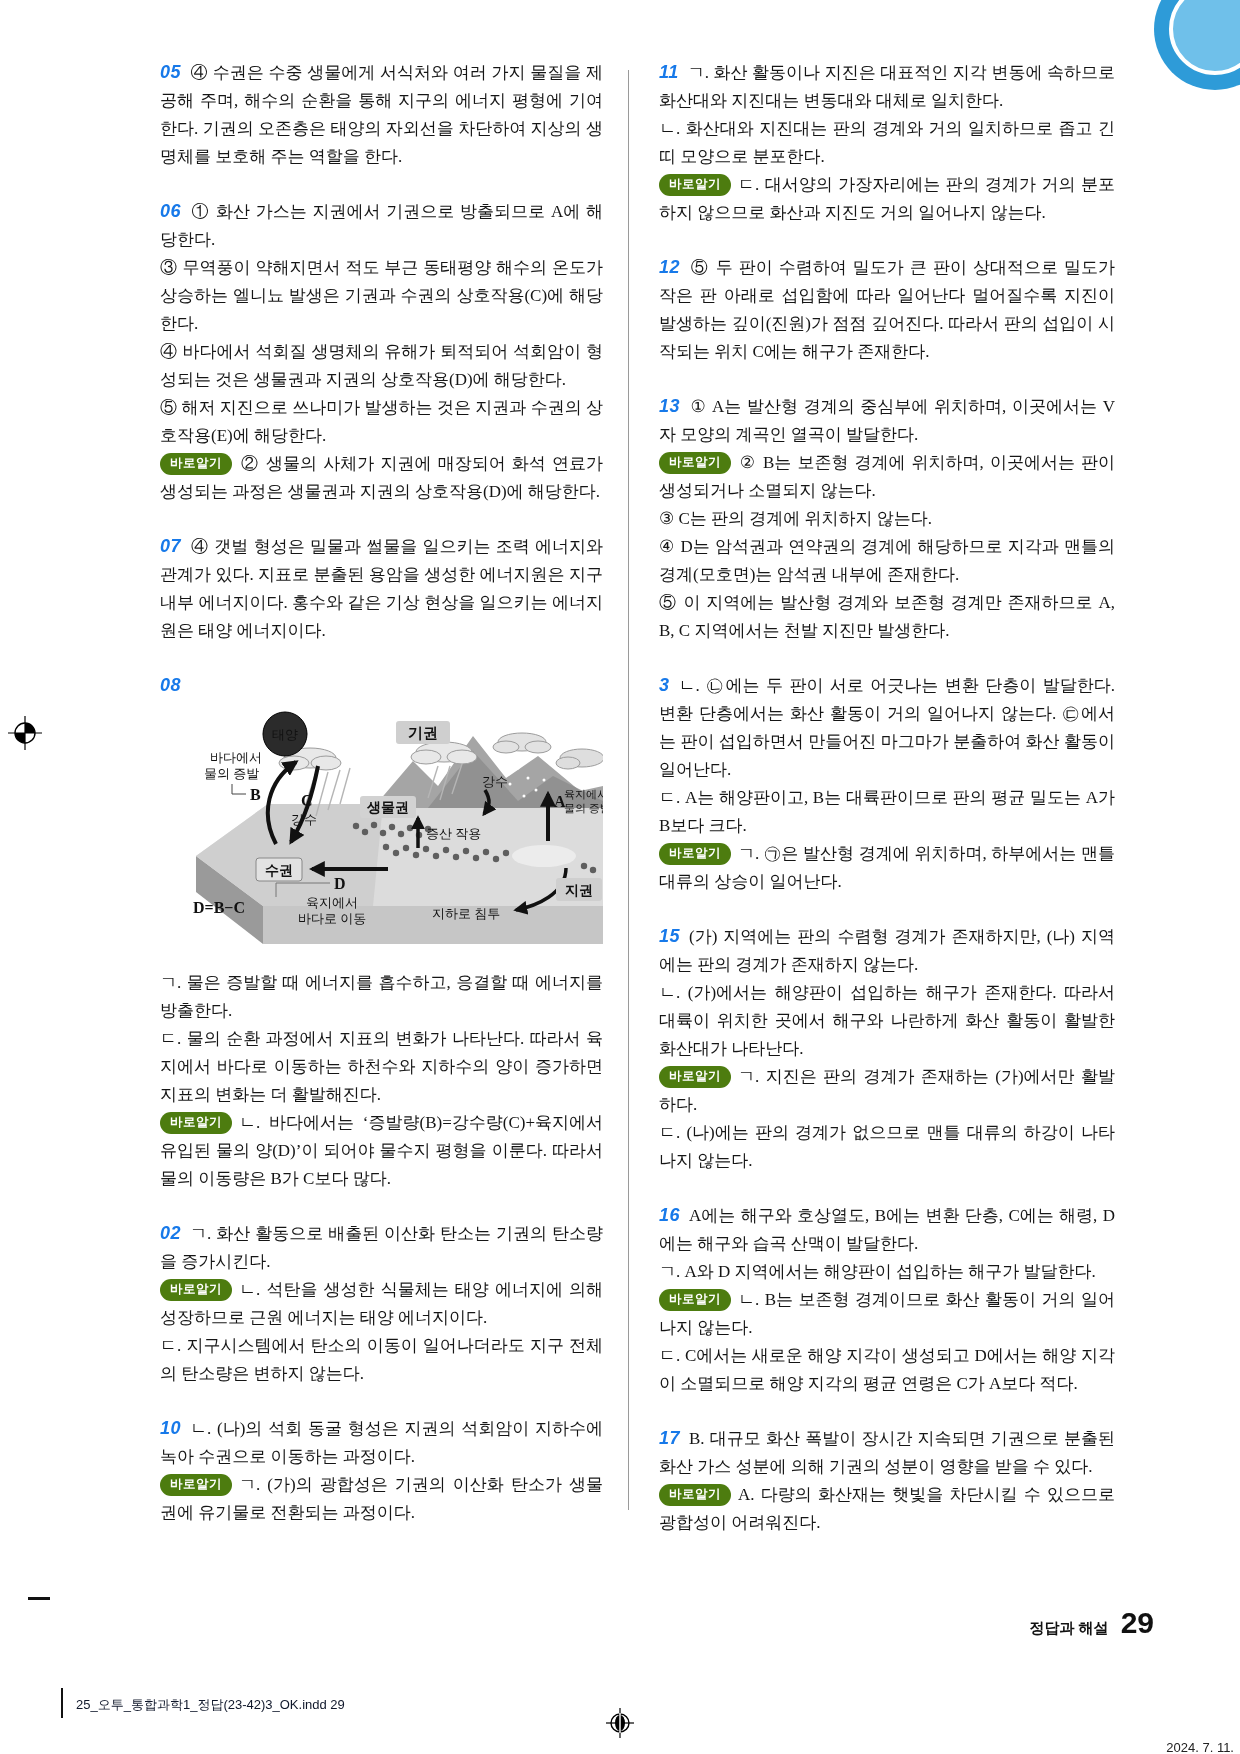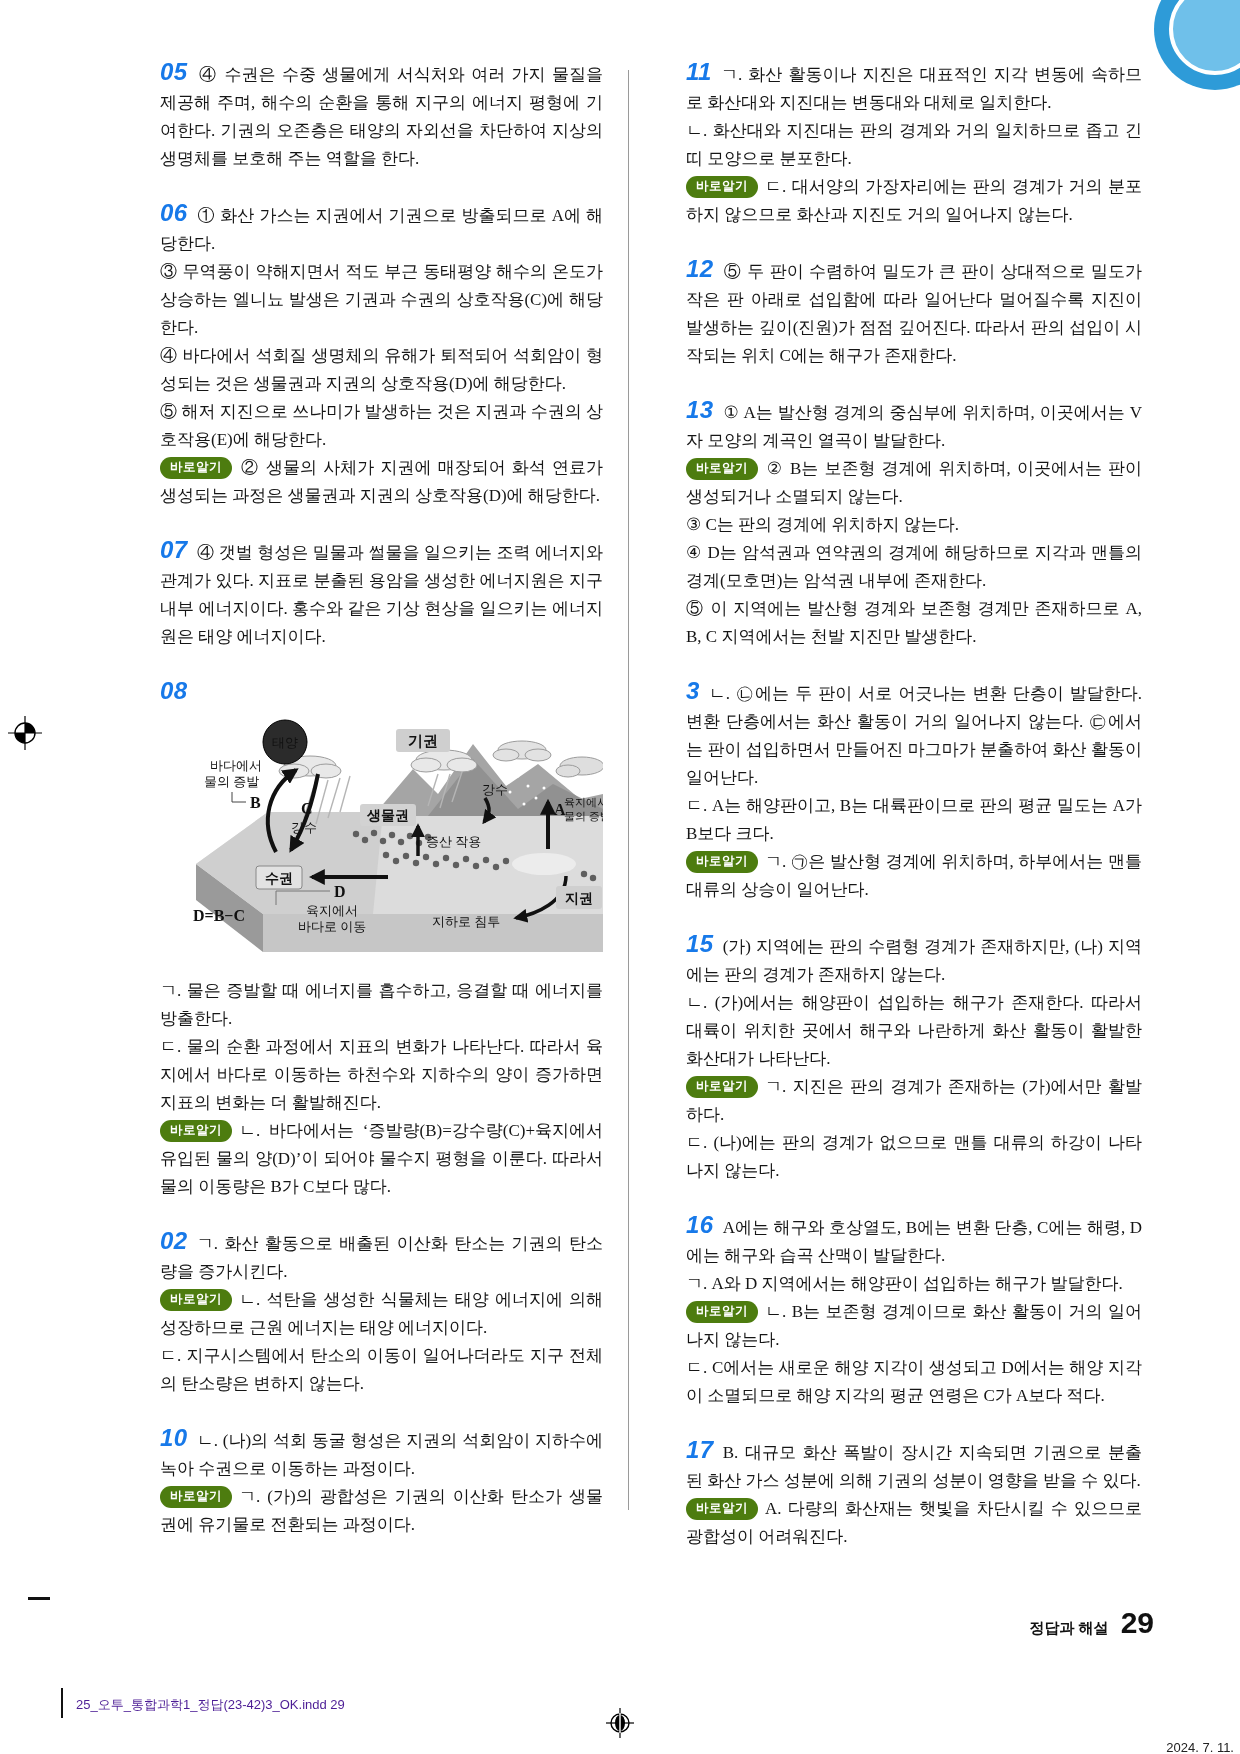--- a/index.html
+++ b/index.html
@@ -6,34 +6,34 @@
   body{
     position:relative;
     width:1240px;height:1754px;
     background:#ffffff;
     overflow:hidden;
     font-family:"Liberation Serif","DejaVu Serif",serif;
     color:#151515;
   }
   .column{position:absolute;top:58px;}
   .col-left{left:160px;width:443px;}
-  .col-right{left:686px;width:456px;}
+  .col-right{left:659px;width:456px;}
   .divider{position:absolute;left:628px;top:70px;width:1px;height:1440px;background:#9a9a9a;}
   .item{margin:0 0 26px 0;}
   .para{
     margin:0;
     font-size:17px;
     line-height:28px;
     text-align:justify;
   }
   .qnum{
     font-family:"Liberation Sans","DejaVu Sans",sans-serif;
     font-weight:bold;
     font-style:italic;
-    font-size:24px;
+    font-size:18px;
     color:#1779e9;
     margin-right:9px;
     letter-spacing:0.5px;
   }
   .badge{
     display:inline-block;
     background:#4d7c0f;
     color:#ffffff;
     font-family:"Liberation Sans","DejaVu Sans",sans-serif;
     font-size:12.5px;
@@ -56,21 +56,21 @@
     font-family:"Liberation Sans","DejaVu Sans",sans-serif;
     font-weight:bold;font-size:15px;color:#111;margin-top:11px;
   }
   .page-number{
     font-family:"Liberation Sans","DejaVu Sans",sans-serif;
     font-weight:bold;font-size:30px;color:#111;
   }
   .print-left{
     position:absolute;left:76px;top:1696px;
     font-family:"Liberation Sans","DejaVu Sans",sans-serif;
-    font-size:13px;color:#4c1d95;
+    font-size:13px;color:#0f172a;
   }
   .print-date{
     position:absolute;right:6px;top:1696px;
     font-family:"Liberation Sans","DejaVu Sans",sans-serif;
     font-size:13px;color:#222;margin-top:44px;
   }
   .corner-tab{
     position:absolute;top:-32px;right:-36px;
     width:122px;height:122px;border-radius:50%;
     background:#2e9bd8;

